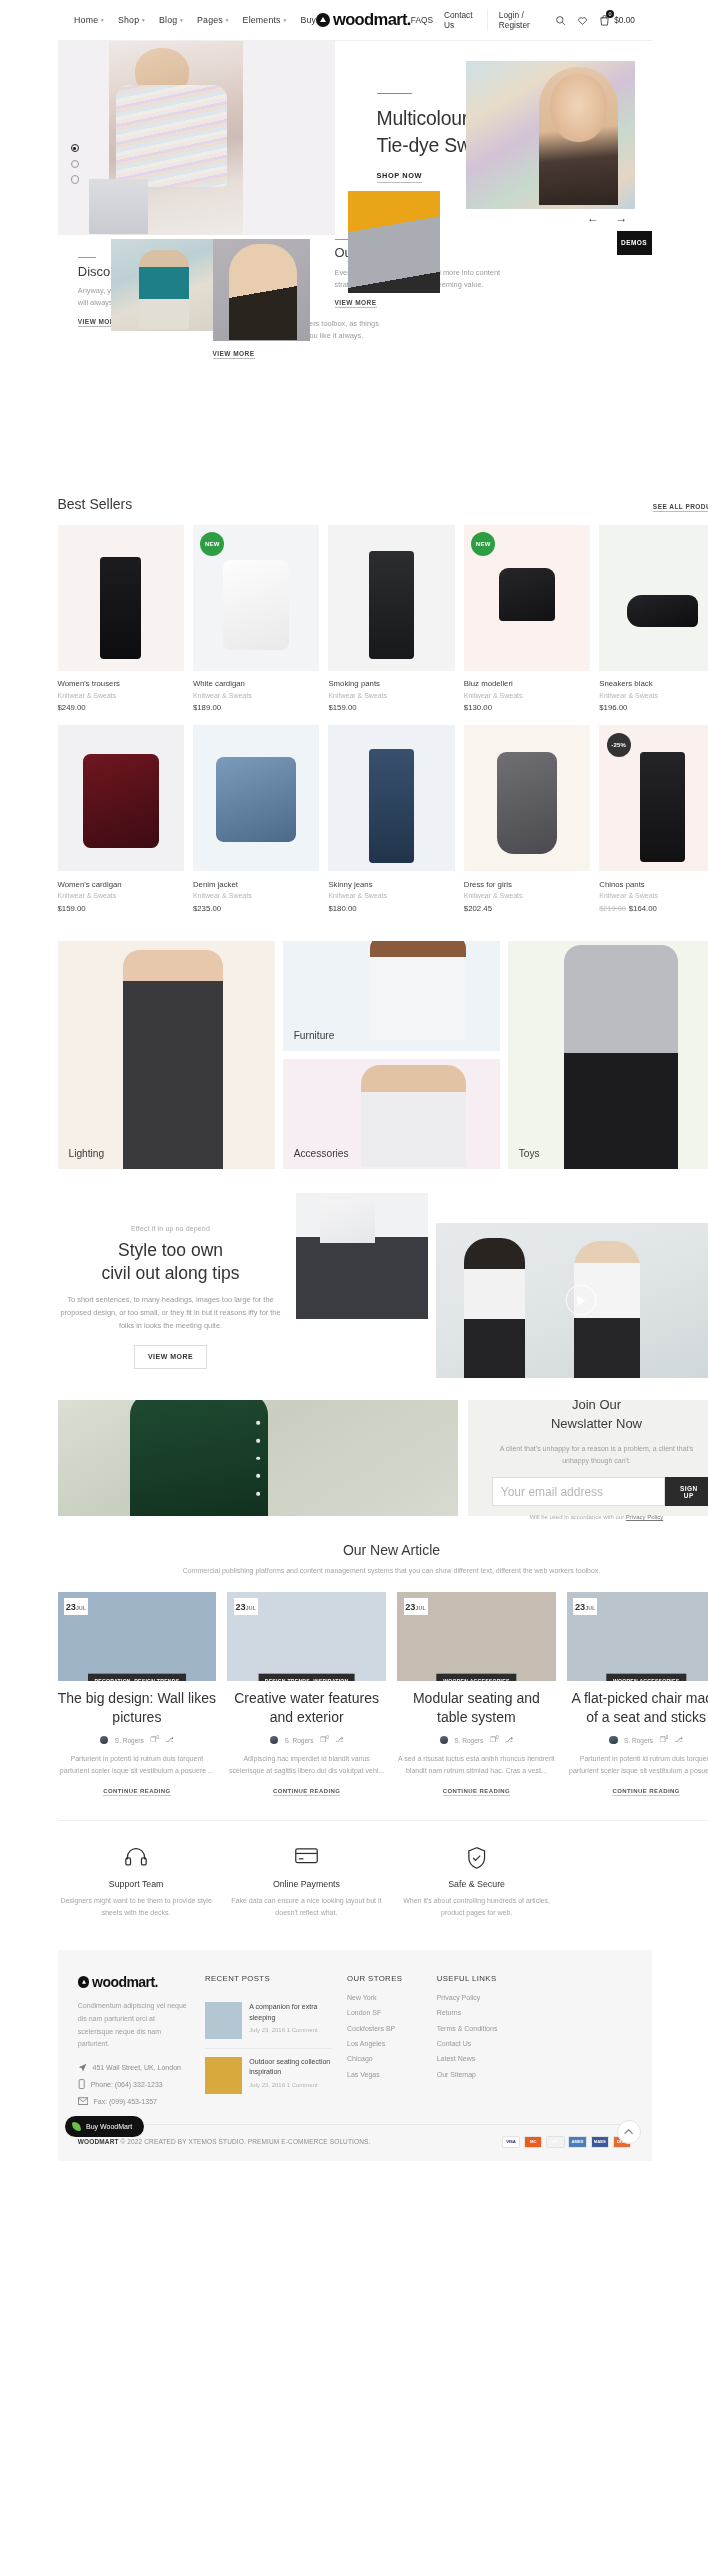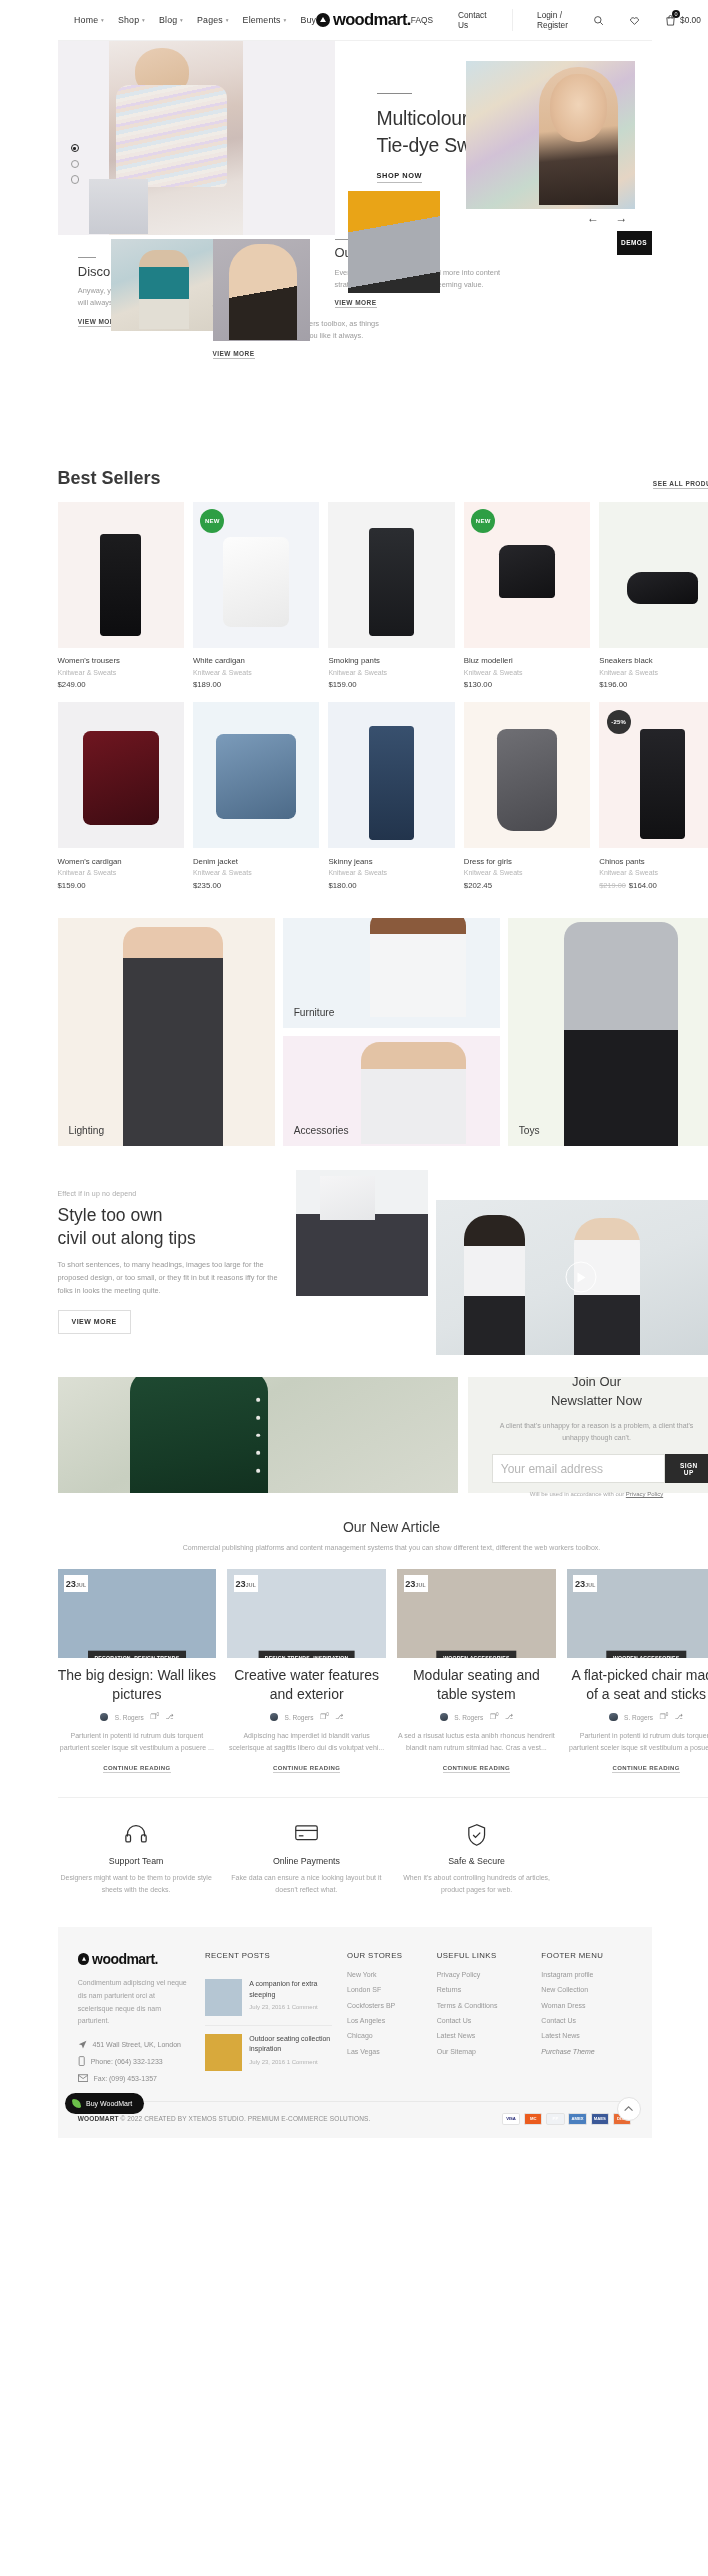--- a/index.html
+++ b/index.html
@@ -31,21 +31,21 @@
     width: 14px; height: 14px; border-radius: 50%;
     background: #111; position: relative;
   }
   .logo-mark::after {
     content: ''; position: absolute; left: 50%; top: 50%;
     transform: translate(-50%,-58%);
     border-left: 3.2px solid transparent; border-right: 3.2px solid transparent;
     border-bottom: 5.5px solid #fff;
   }
   .logo-text { font-size: 16.6px; font-weight: 700; color: #111; letter-spacing: -.04em; }
-  .header-right { display: flex; align-items: center; gap: 25px; }
+  .header-right { display: flex; align-items: center; gap: 11px; }
   .hr-link { font-size: 8.3px; color: #333; cursor: pointer; }
   .divider-v { width: 0.9px; height: 22px; background: #eee; }
   .icon-btn { cursor: pointer; color: #333; display:flex; align-items:center; }
   .cart-box { display: flex; align-items: center; gap: 3.7px; position: relative; }
   .cart-badge {
     position: absolute; top: -3.7px; left: 6.5px;
     width: 8.3px; height: 8.3px; border-radius: 50%;
     background: #111; color: #fff; font-size: 5.5px;
     display: flex; align-items: center; justify-content: center;
   }
@@ -148,21 +148,21 @@
     border-radius: 29.5px 29.5px 0 0;
   }
   #promo3 { left: 277px; top: 0px; width: 185px; }
   #promo3 .pimg {
     position:absolute; left: 13px; top: -48px; width: 92px; height: 102px;
     background: linear-gradient(170deg,#e9a417 0 35%,#a9acb2 35% 82%,#2b2b2b 82% 100%);
   }
 
   
   .sec-head { display: flex; align-items: flex-end; justify-content: space-between; margin-bottom: 13px; }
-  .sec-title { font-size: 18px; font-weight: 700; color: #3a3a3a; }
+  .sec-title { font-size: 14px; font-weight: 400; color: #3a3a3a; margin-top: 28px; }
   .sec-link {
     font-size: 6.5px; font-weight: 700; letter-spacing: .07em; color: #444;
     border-bottom: 0.9px solid #bbb; padding-bottom: 0.9px; cursor: pointer;
   }
 
   
   .bestsellers { padding: 26px 0 7.4px; }
   .pgrid { display: grid; grid-template-columns: repeat(5,1fr); gap: 9.2px; }
   .pcard { position: relative; }
   .pimg-box { height: 146px; position: relative; overflow: hidden; }
@@ -183,21 +183,21 @@
   .cat-col { display: grid; gap: 7.4px; }
   .cat-col.split { grid-template-rows: 1fr 1fr; }
   .tile { position: relative; overflow: hidden; }
   .tile-label {
     position: absolute; left: 11px; bottom: 10.2px;
     font-size: 10.2px; font-weight: 300; color: #3a3a3a; z-index: 3;
   }
 
   
   .style-sec { position: relative; height: 185px; margin-top: 24px; }
-  .style-left { position: absolute; left: 0; top: 20px; width: 226px; }
+  .style-left { position: absolute; left: 0; top: 32px; width: 226px; text-align: center; }
   .style-sub { font-size: 7px; color: #aaa; letter-spacing: .02em; }
   .style-title { font-size: 17.5px; font-weight: 300; color: #333; line-height: 1.32; margin-top: 6.5px; }
   .style-desc { font-size: 7.4px; line-height: 1.75; color: #999; margin-top: 9.2px; }
   .style-btn {
     margin-top: 12px; display: inline-block; border: 0.9px solid #ddd;
     font-size: 7px; font-weight: 700; letter-spacing: .07em;
     color: #333; padding: 7.4px 13px; cursor: pointer; background:#fff;
   }
   .style-img1 {
     position: absolute; left: 238px; top: 0; width: 132px; height: 126px;
@@ -777,31 +777,20 @@
         <div class="f-title">USEFUL LINKS</div>
         <div class="f-list" id="flist2">
             <a>Privacy Policy</a>
             <a>Returns</a>
             <a>Terms &amp; Conditions</a>
             <a>Contact Us</a>
             <a>Latest News</a>
             <a>Our Sitemap</a>
           </div>
       </div>
-      <div>
-        <div class="f-title">FOOTER MENU</div>
-        <div class="f-list" id="flist3">
-            <a>Instagram profile</a>
-            <a>New Collection</a>
-            <a>Woman Dress</a>
-            <a>Contact Us</a>
-            <a>Latest News</a>
-            <a class="ital">Purchase Theme</a>
-          </div>
-      </div>
     </div>
     <div class="foot-bottom">
       <div class="copy">
         <b>WOODMART</b>
         <span>© 2022 CREATED BY XTEMOS STUDIO. PREMIUM E-COMMERCE SOLUTIONS.</span>
       </div>
       <div class="cards" id="cards">
           <span class="card" style="background: rgb(255, 255, 255); color: rgb(26, 31, 113); border: 0.9px solid rgb(226, 226, 226);">VISA</span>
           <span class="card" style="background: rgb(235, 92, 30); color: rgb(255, 255, 255); border: 0.9px solid rgb(226, 226, 226);">MC</span>
           <span class="card" style="background: rgb(240, 242, 245); color: rgb(255, 255, 255); border: 0.9px solid rgb(226, 226, 226);">PP</span>

